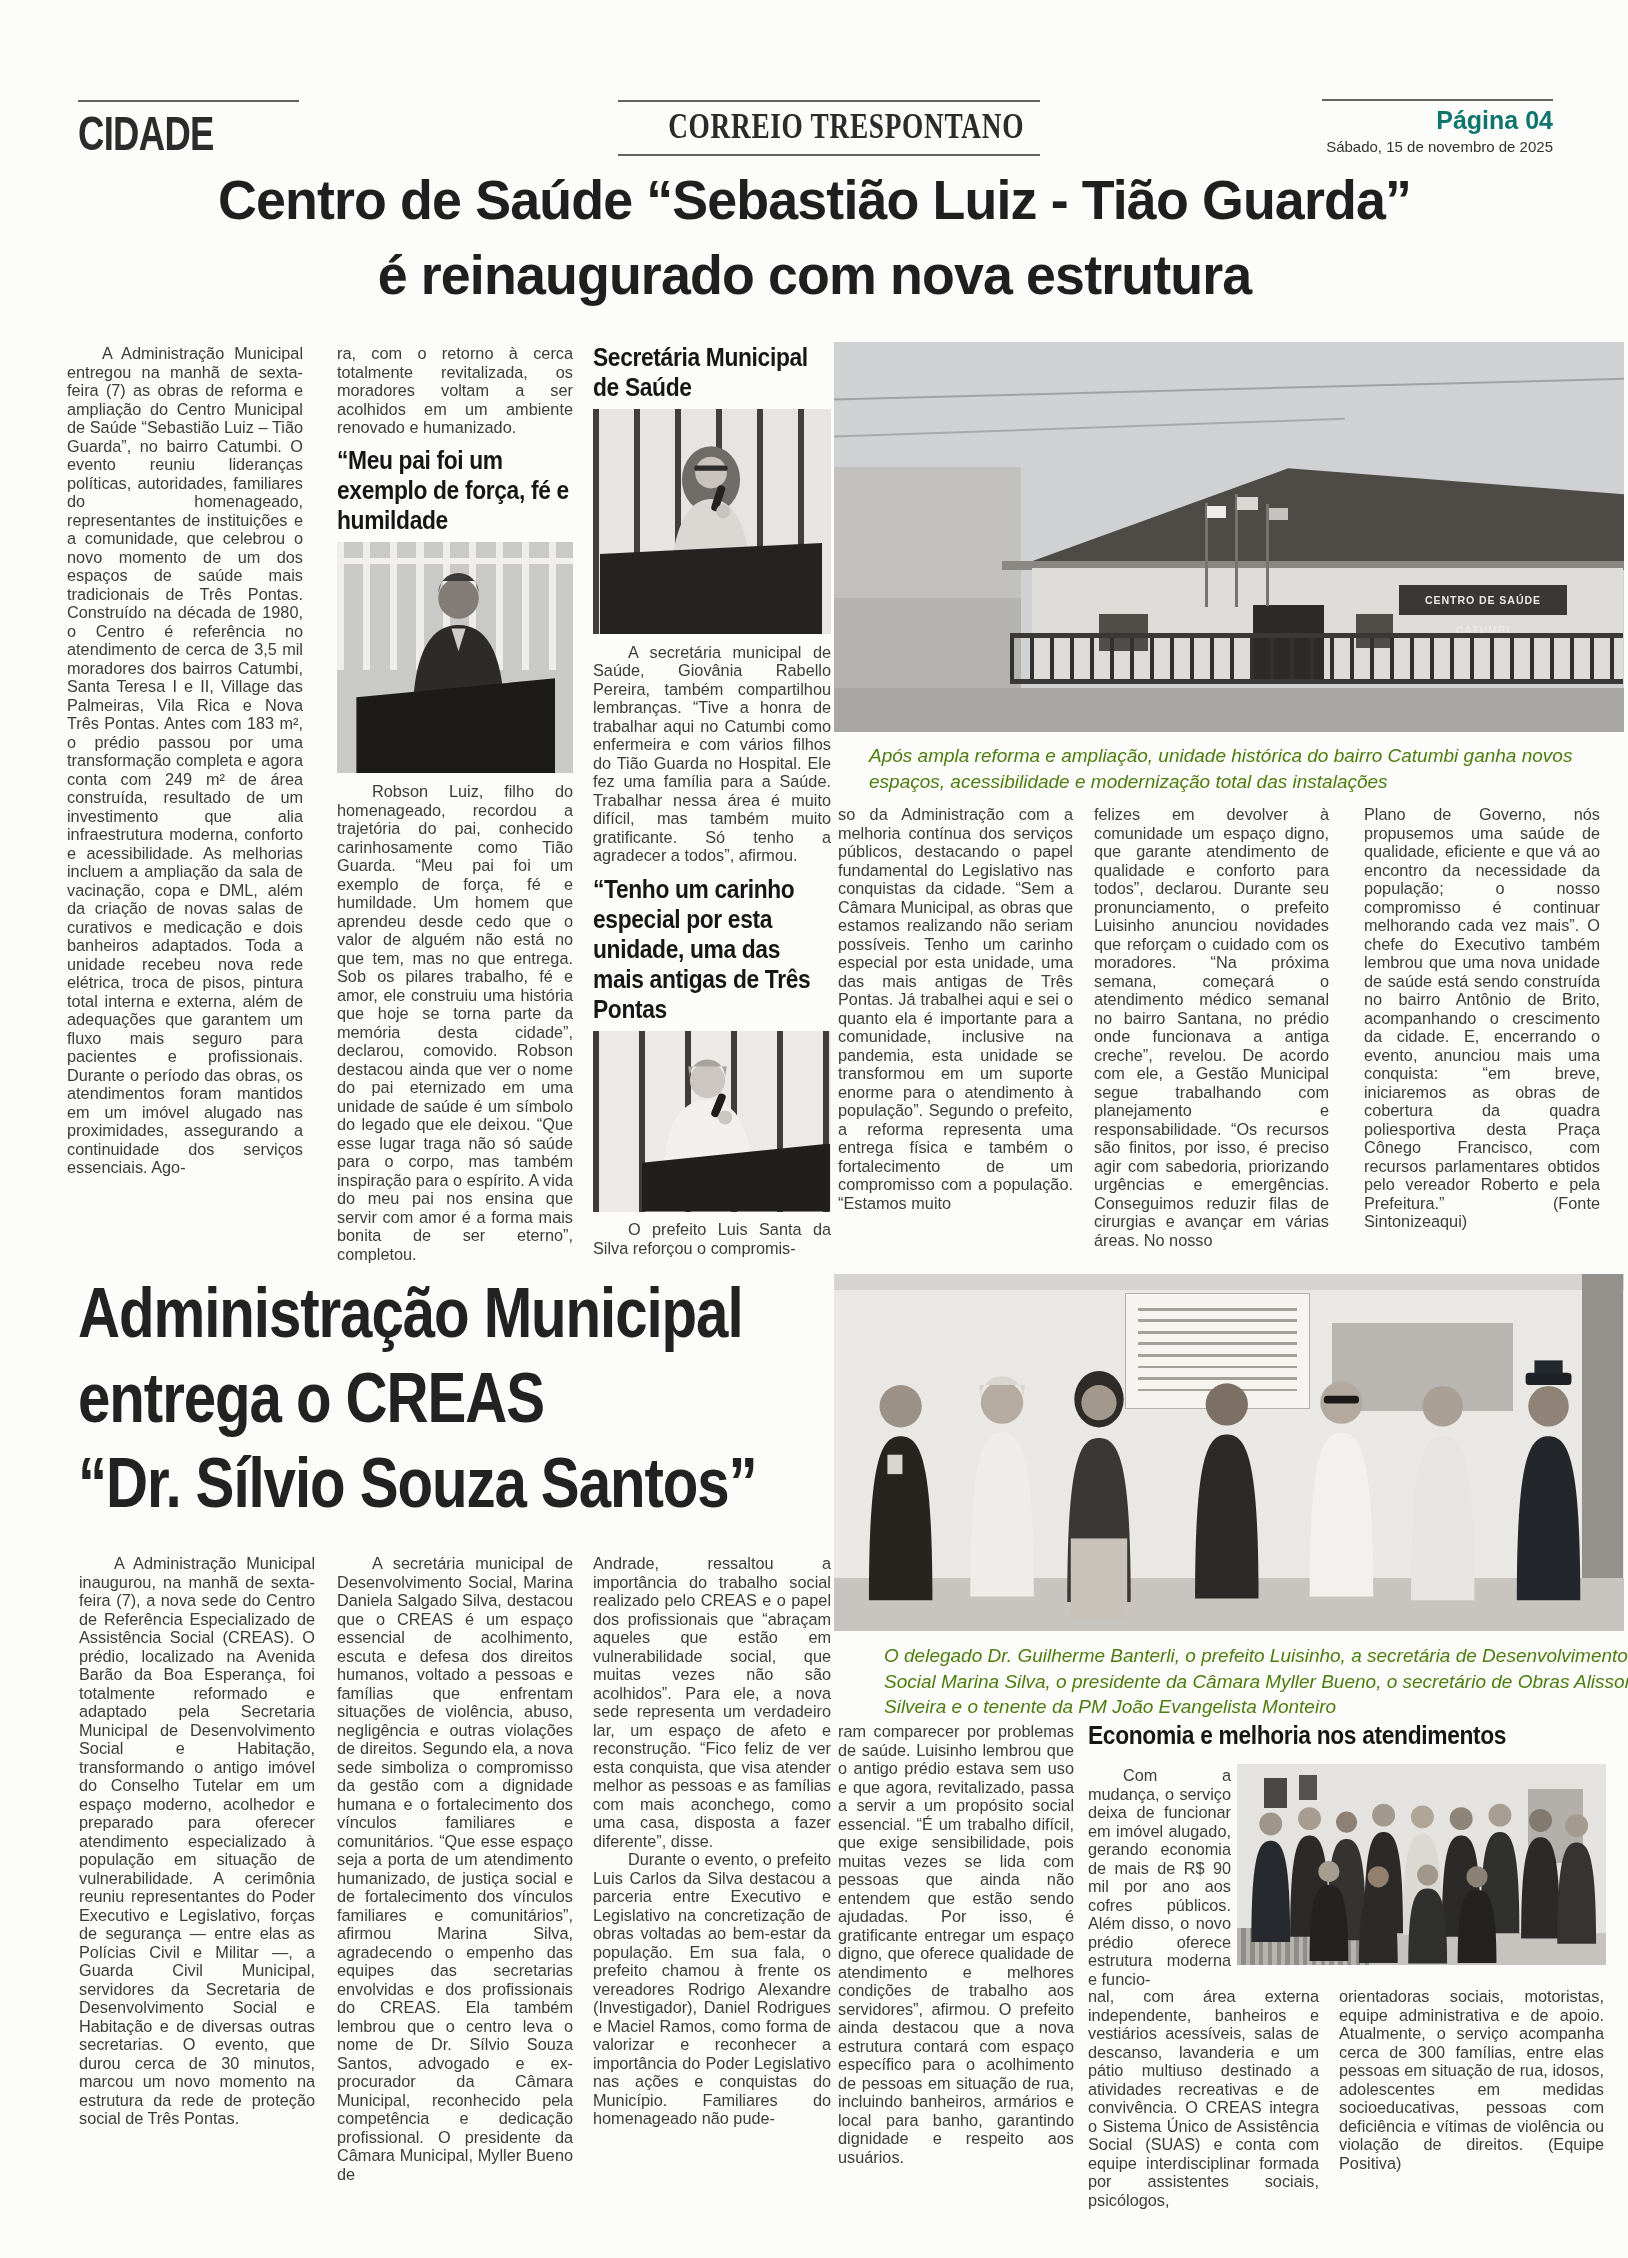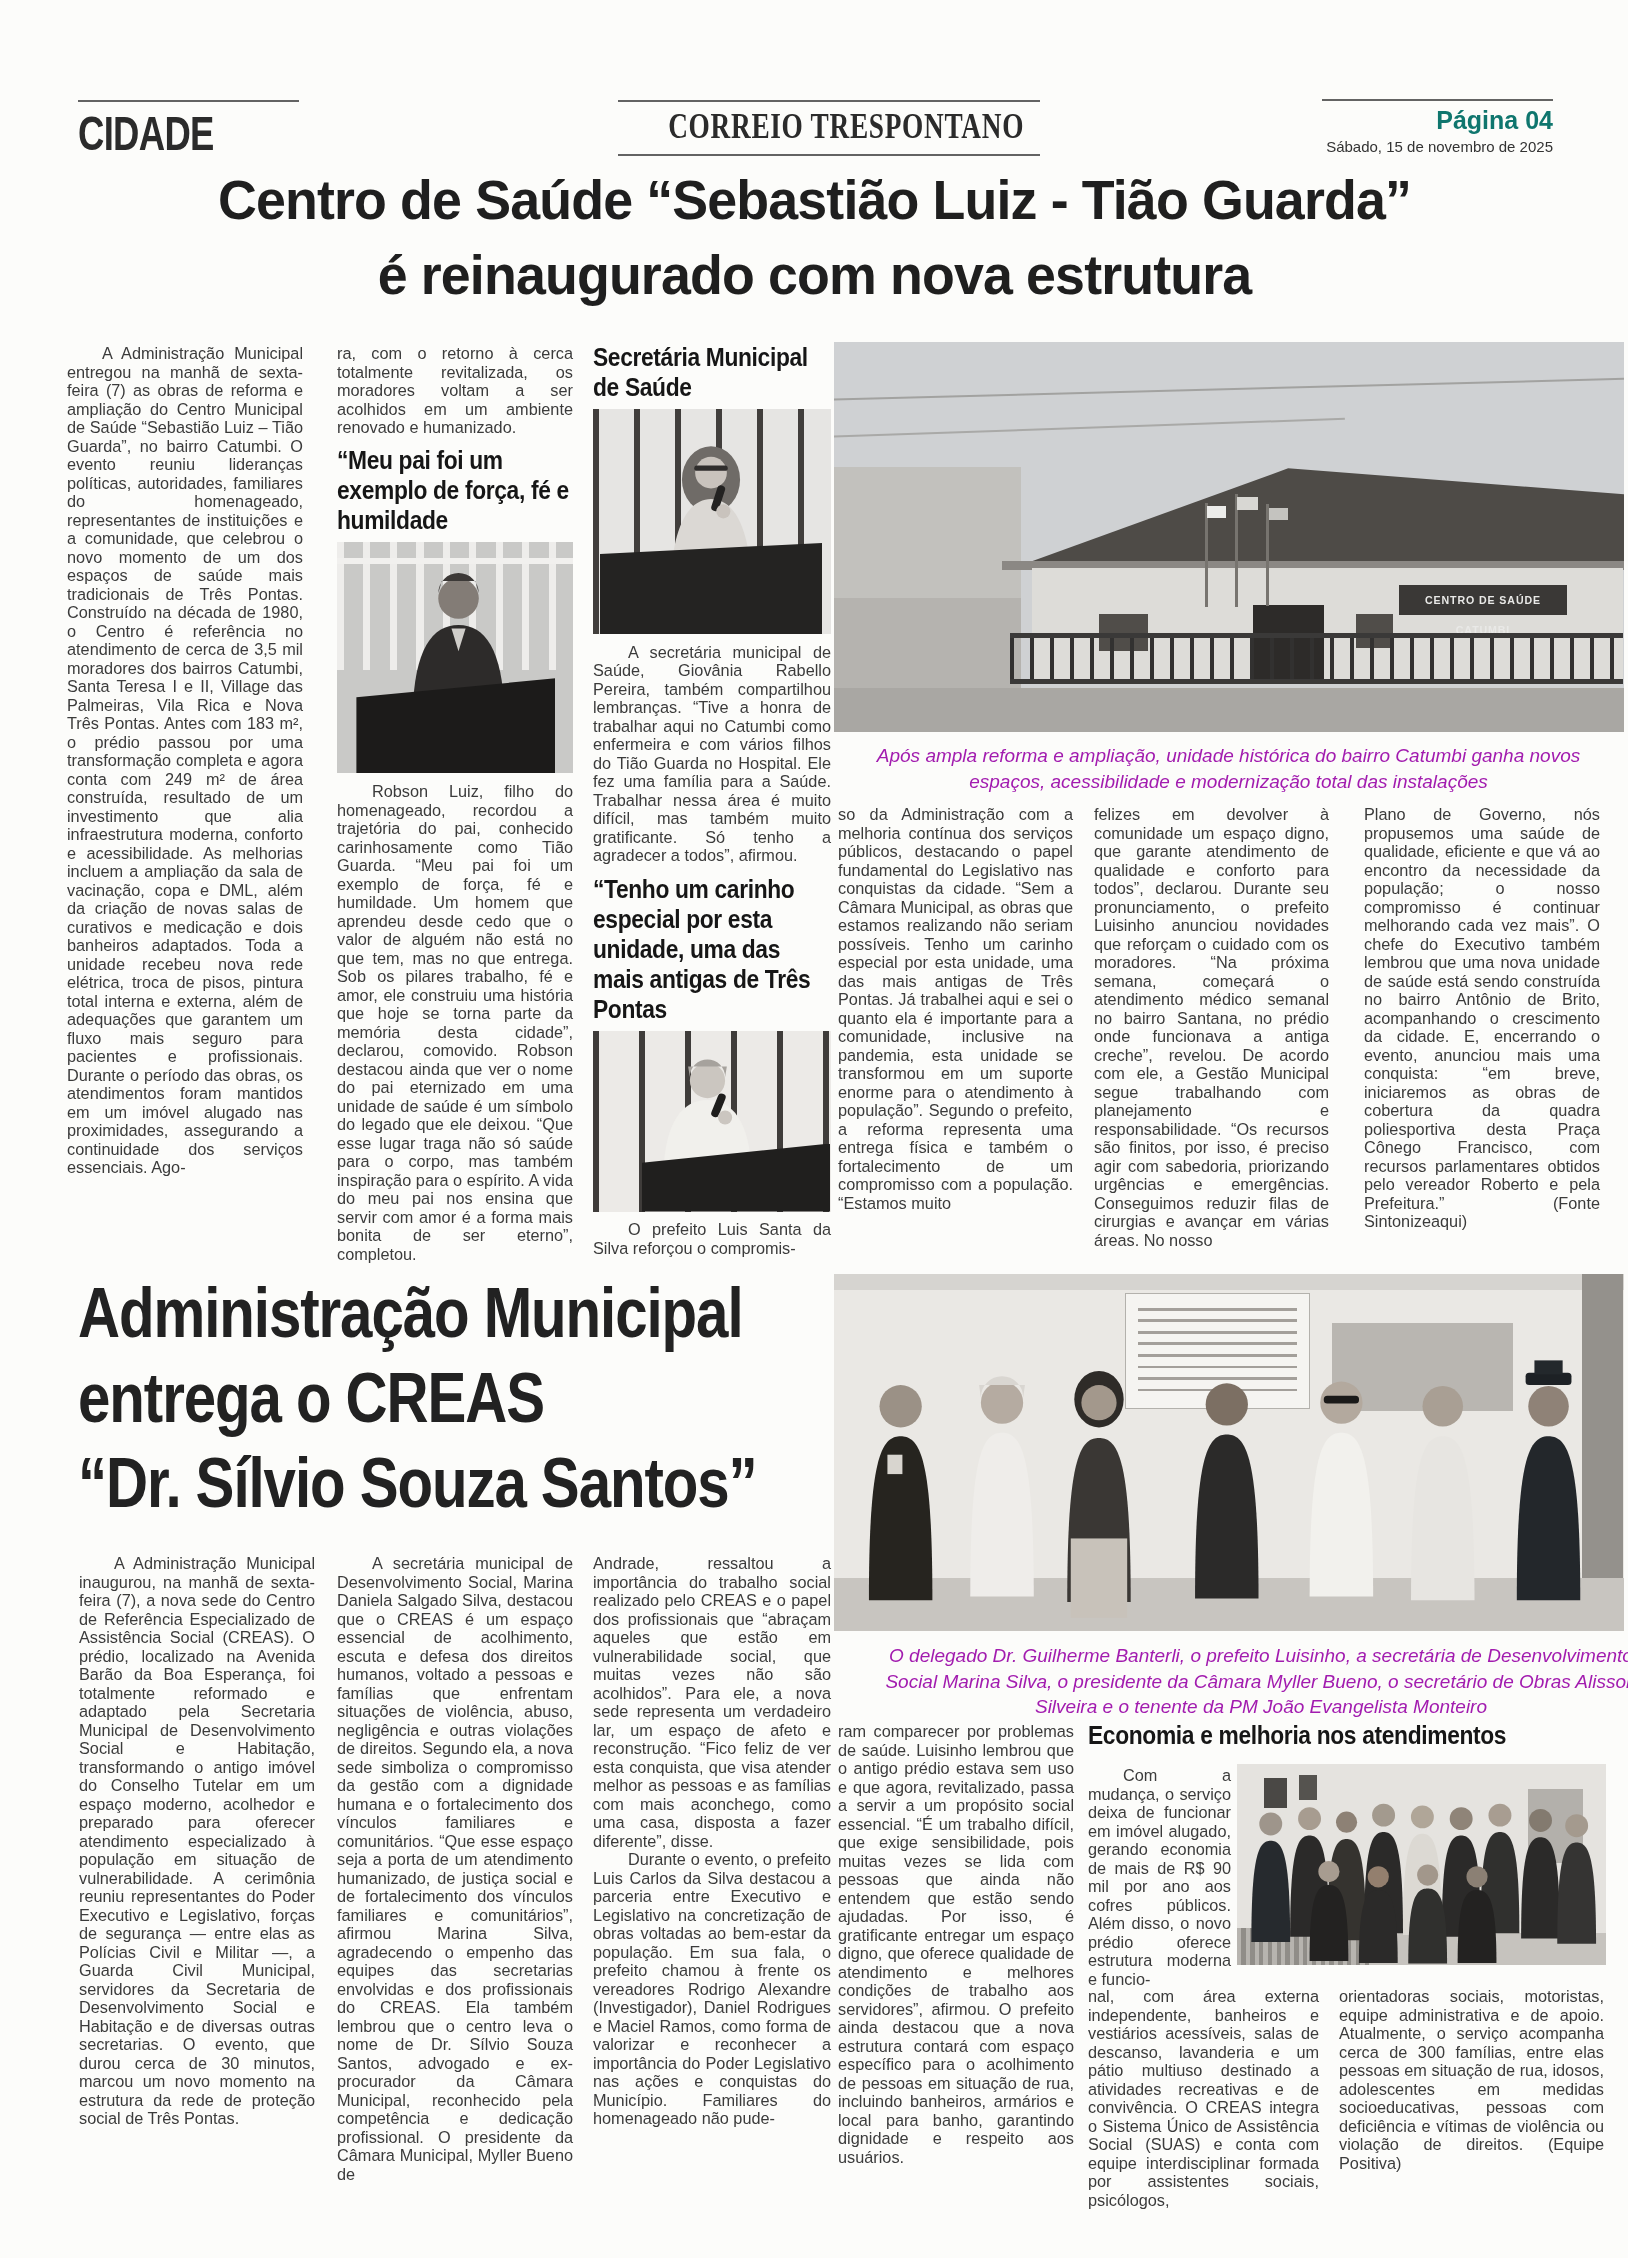--- a/index.html
+++ b/index.html
@@ -28,21 +28,21 @@
             transform:scaleX(0.82); transform-origin:0 0; }
 
   
   .body-text { font-size:16.3px; line-height:18.5px; text-align:justify; color:#3b3b3b;
                hyphens:auto; -webkit-hyphens:auto; overflow-wrap:break-word; }
   .ind { text-indent:35px; }
   .col { position:absolute; }
   .subhead { font-weight:bold; color:#161616; font-size:26.5px; line-height:30px; letter-spacing:-0.4px;
              width:116%; transform:scaleX(0.86); transform-origin:0 0; margin:8.8px 0 7px; }
   .caption { position:absolute; font-style:italic; font-size:19px; line-height:25.6px;
-             text-align:center; color:#a21caf; }
+             text-align:left; color:#4d7c0f; }
 
   
   .ph { position:relative; overflow:hidden; background:#d6d6d4; }
   .ph .l { position:absolute; }
   #phA { width:100%; height:231px; margin:1.8px 0 8.8px; }
   #phB { width:100%; height:225px; margin:0 0 8.8px; }
   #phC { width:100%; height:181px; margin:0 0 8.8px; }
   #ph1 { position:absolute; left:834px; top:342px;  width:790px; height:390px; }
   #ph2 { position:absolute; left:834px; top:1274px; width:790px; height:357px; }
   #phT { position:absolute; left:1237px; top:1764px; width:369px; height:201px; }

